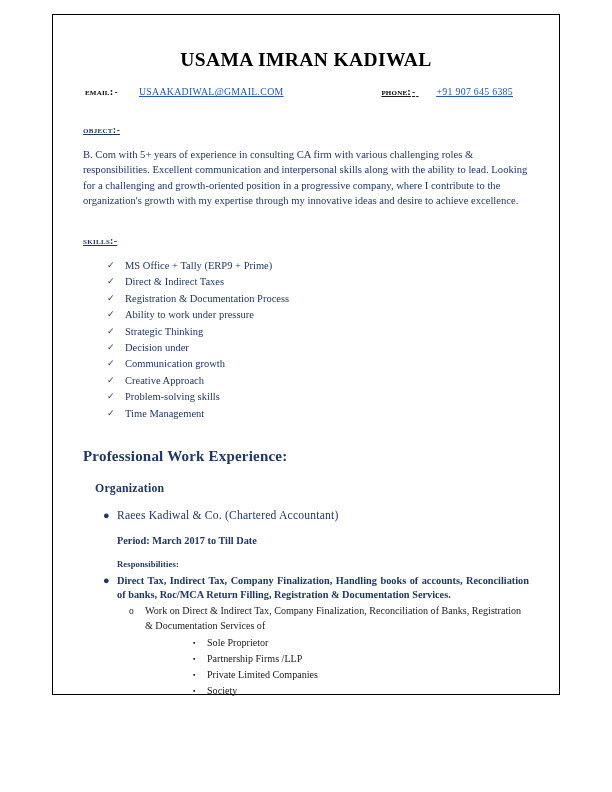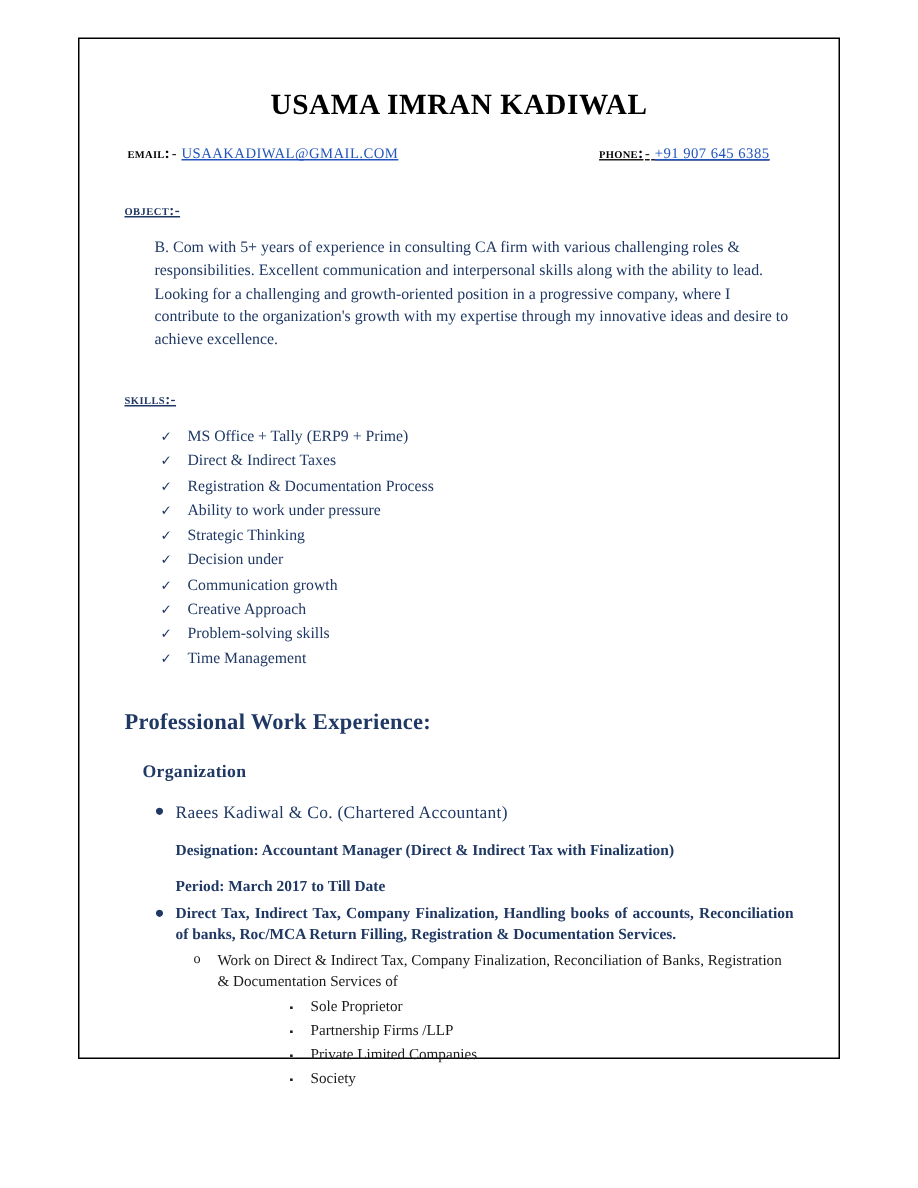--- a/index.html
+++ b/index.html
@@ -11,21 +11,21 @@
     width: 612px;
     height: 792px;
     position: relative;
     font-family: "Liberation Serif", serif;
     -webkit-font-smoothing: antialiased;
   }
 
   #page {
     position: absolute;
     left: 52px;
-    top: 25px;
+    top: 14px;
     width: 508px;
     height: 681px;
     border: 1.2px solid #000000;
     box-sizing: border-box;
   }
 
   #content {
     padding: 26px 30px 0 30px;
   }
 
@@ -67,20 +67,21 @@
   }
   .contact-sep {
     color: #000000;
     padding: 0 1px;
   }
   .contact-link {
     color: #2255bb;
     text-decoration: underline;
     letter-spacing: 0.3px;
     font-size: 9.8px;
+    margin-left: 18px;
   }
 
   
   .sec-heading {
     color: #1f3864;
     font-weight: bold;
     font-variant: small-caps;
     text-transform: lowercase;
     font-size: 10px;
     letter-spacing: 0.3px;
@@ -89,21 +90,20 @@
     display: inline-block;
   }
   .sec-heading-wrap { margin-top: 22px; }
 
   .para {
     font-size: 10.6px;
     color: #1f3864;
     line-height: 1.42;
     margin-top: 10px;
     text-align: left;
-    margin-left: 20px;
   }
 
   
   .skills {
     margin: 10px 0 0 0;
     padding: 0;
     list-style: none;
   }
   .skills li {
     position: relative;
@@ -286,22 +286,22 @@
     </div>
 
     <div>
       <div class="exp-heading">Professional Work Experience:</div>
       <div class="org-heading">Organization</div>
 
       <ul class="lvl1">
         <li>
           <span class="disc">●</span>
           <div class="company">Raees Kadiwal &amp; Co. (Chartered Accountant)</div>
-          <div class="detail-line">Designation: Accountant Manager (Direct &amp; Indirect Tax with Finalization)</div>
           <div class="detail-line">Period: March 2017 to Till Date</div>
+          <div class="resp-label">Responsibilities:</div>
         </li>
       </ul>
 
       <ul class="respbullet">
         <li>
           <span class="disc">●</span>
           <div class="resp-main">Direct Tax, Indirect Tax, Company Finalization, Handling books of accounts, Reconciliation of banks, Roc/MCA Return Filling, Registration &amp; Documentation Services.</div>
 
           <ul class="lvl2">
             <li>

